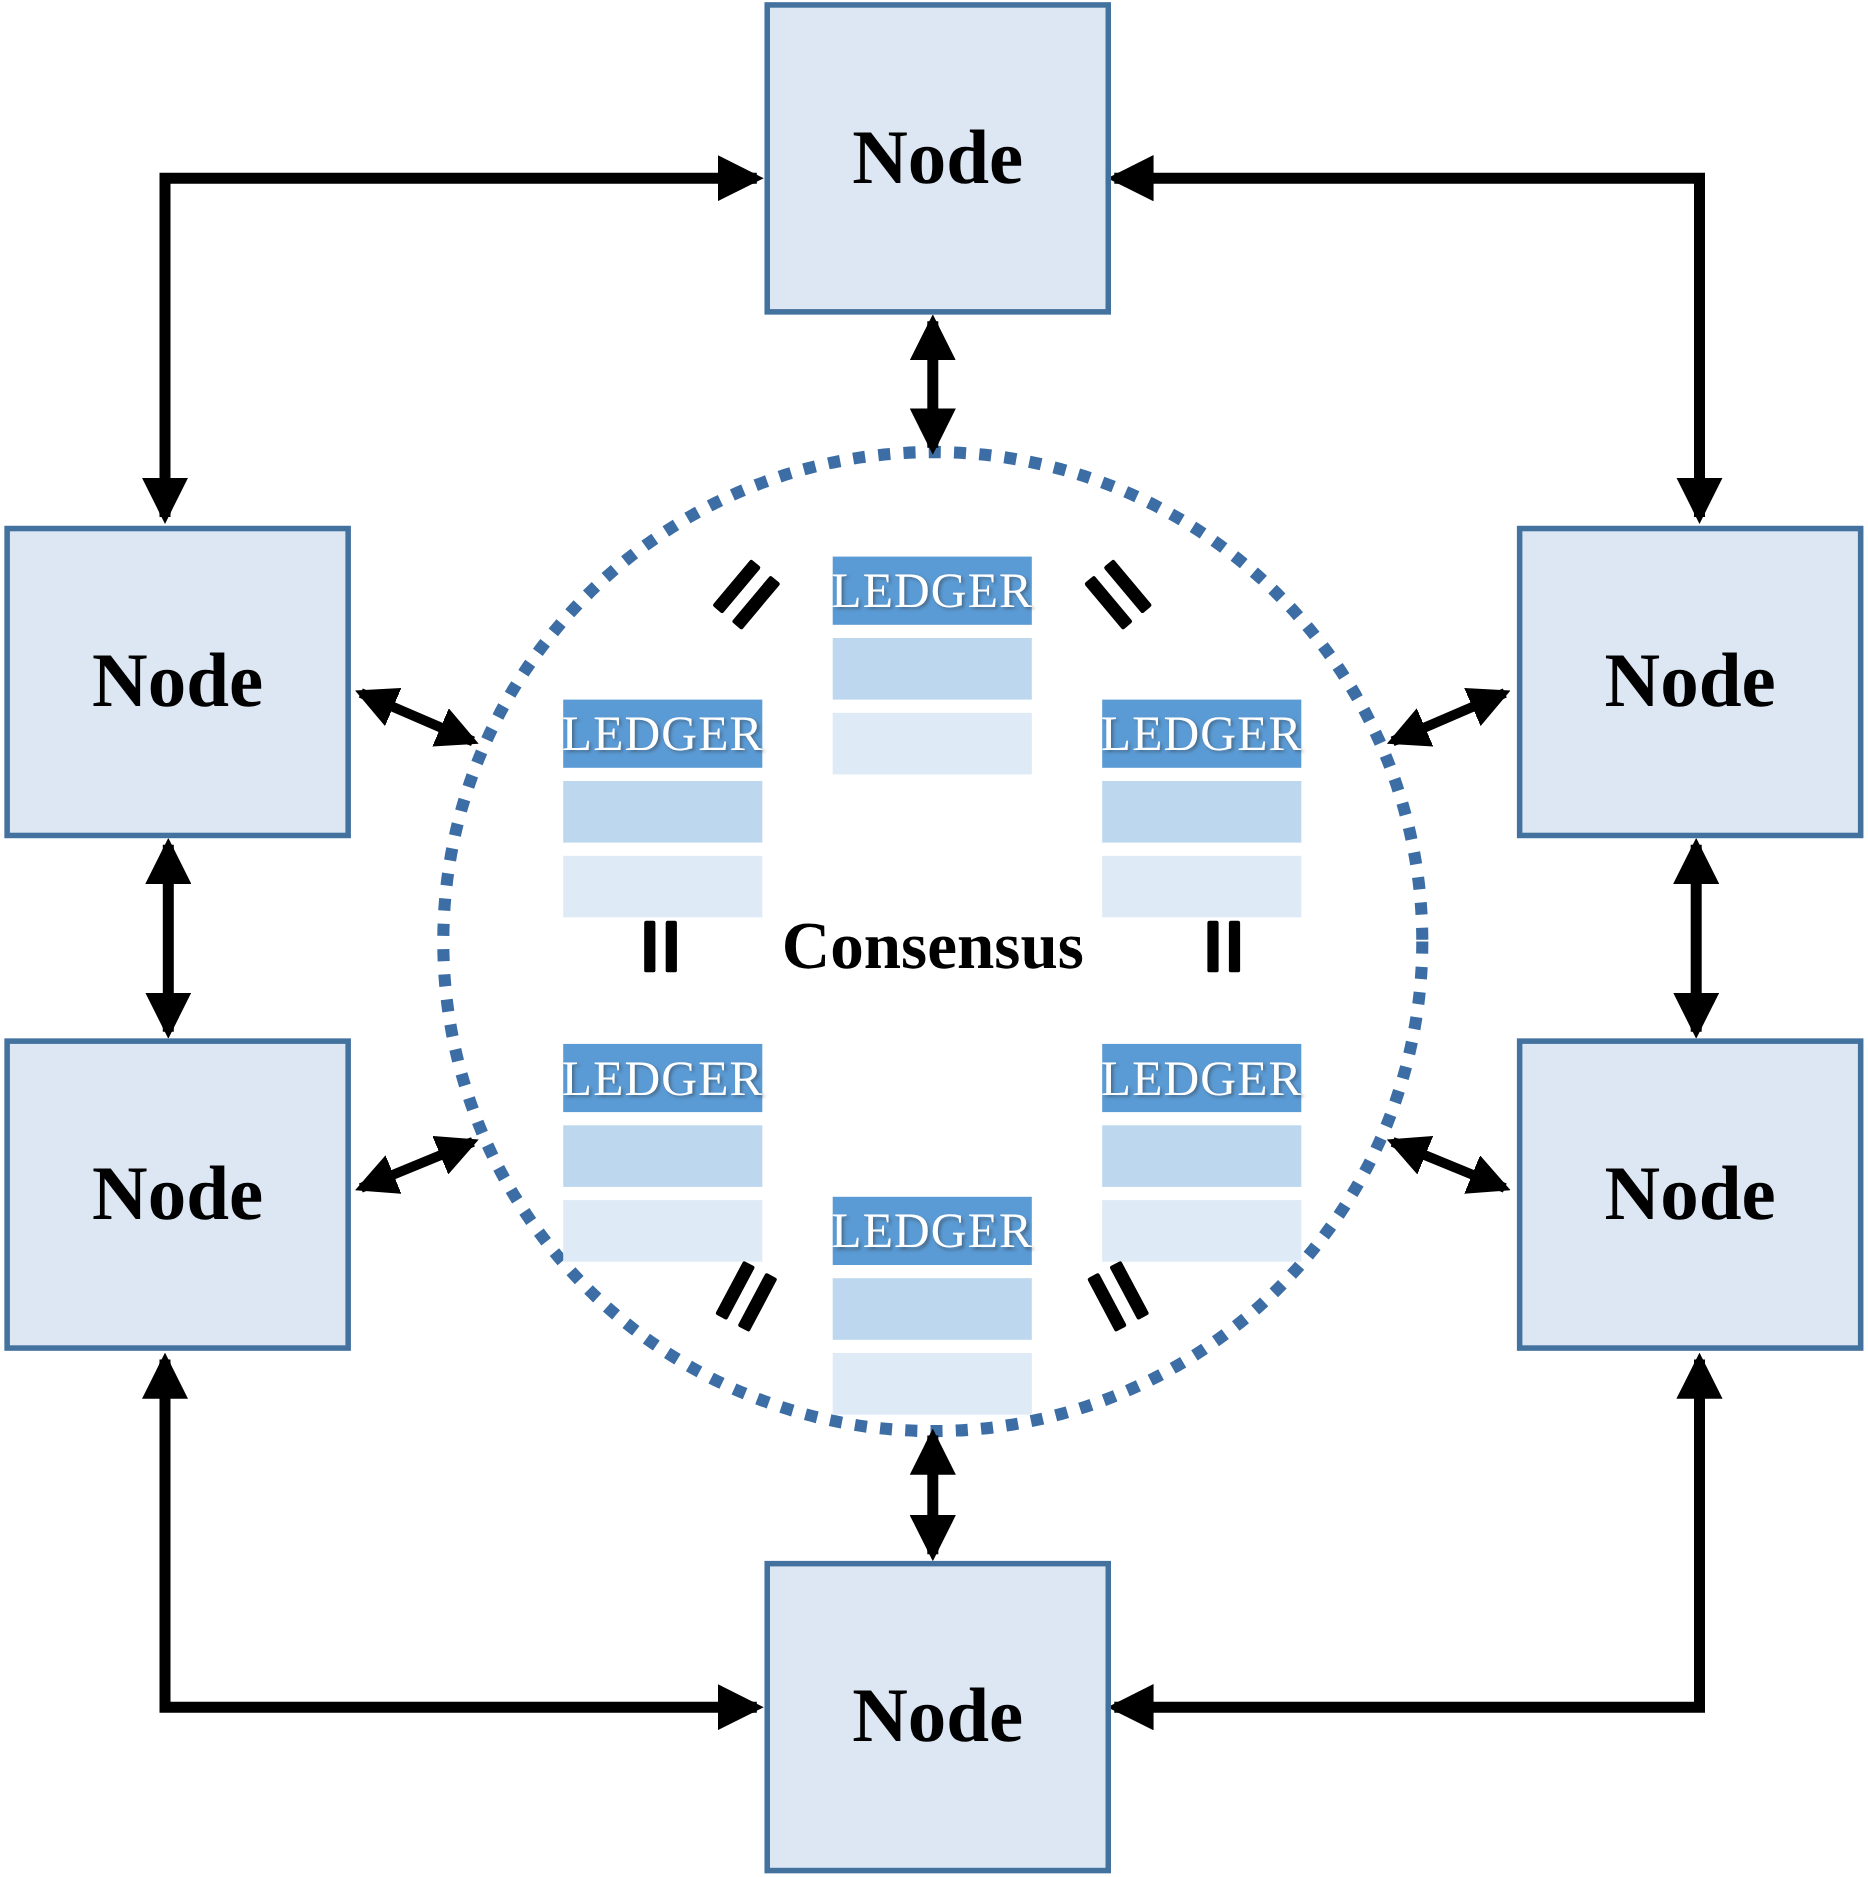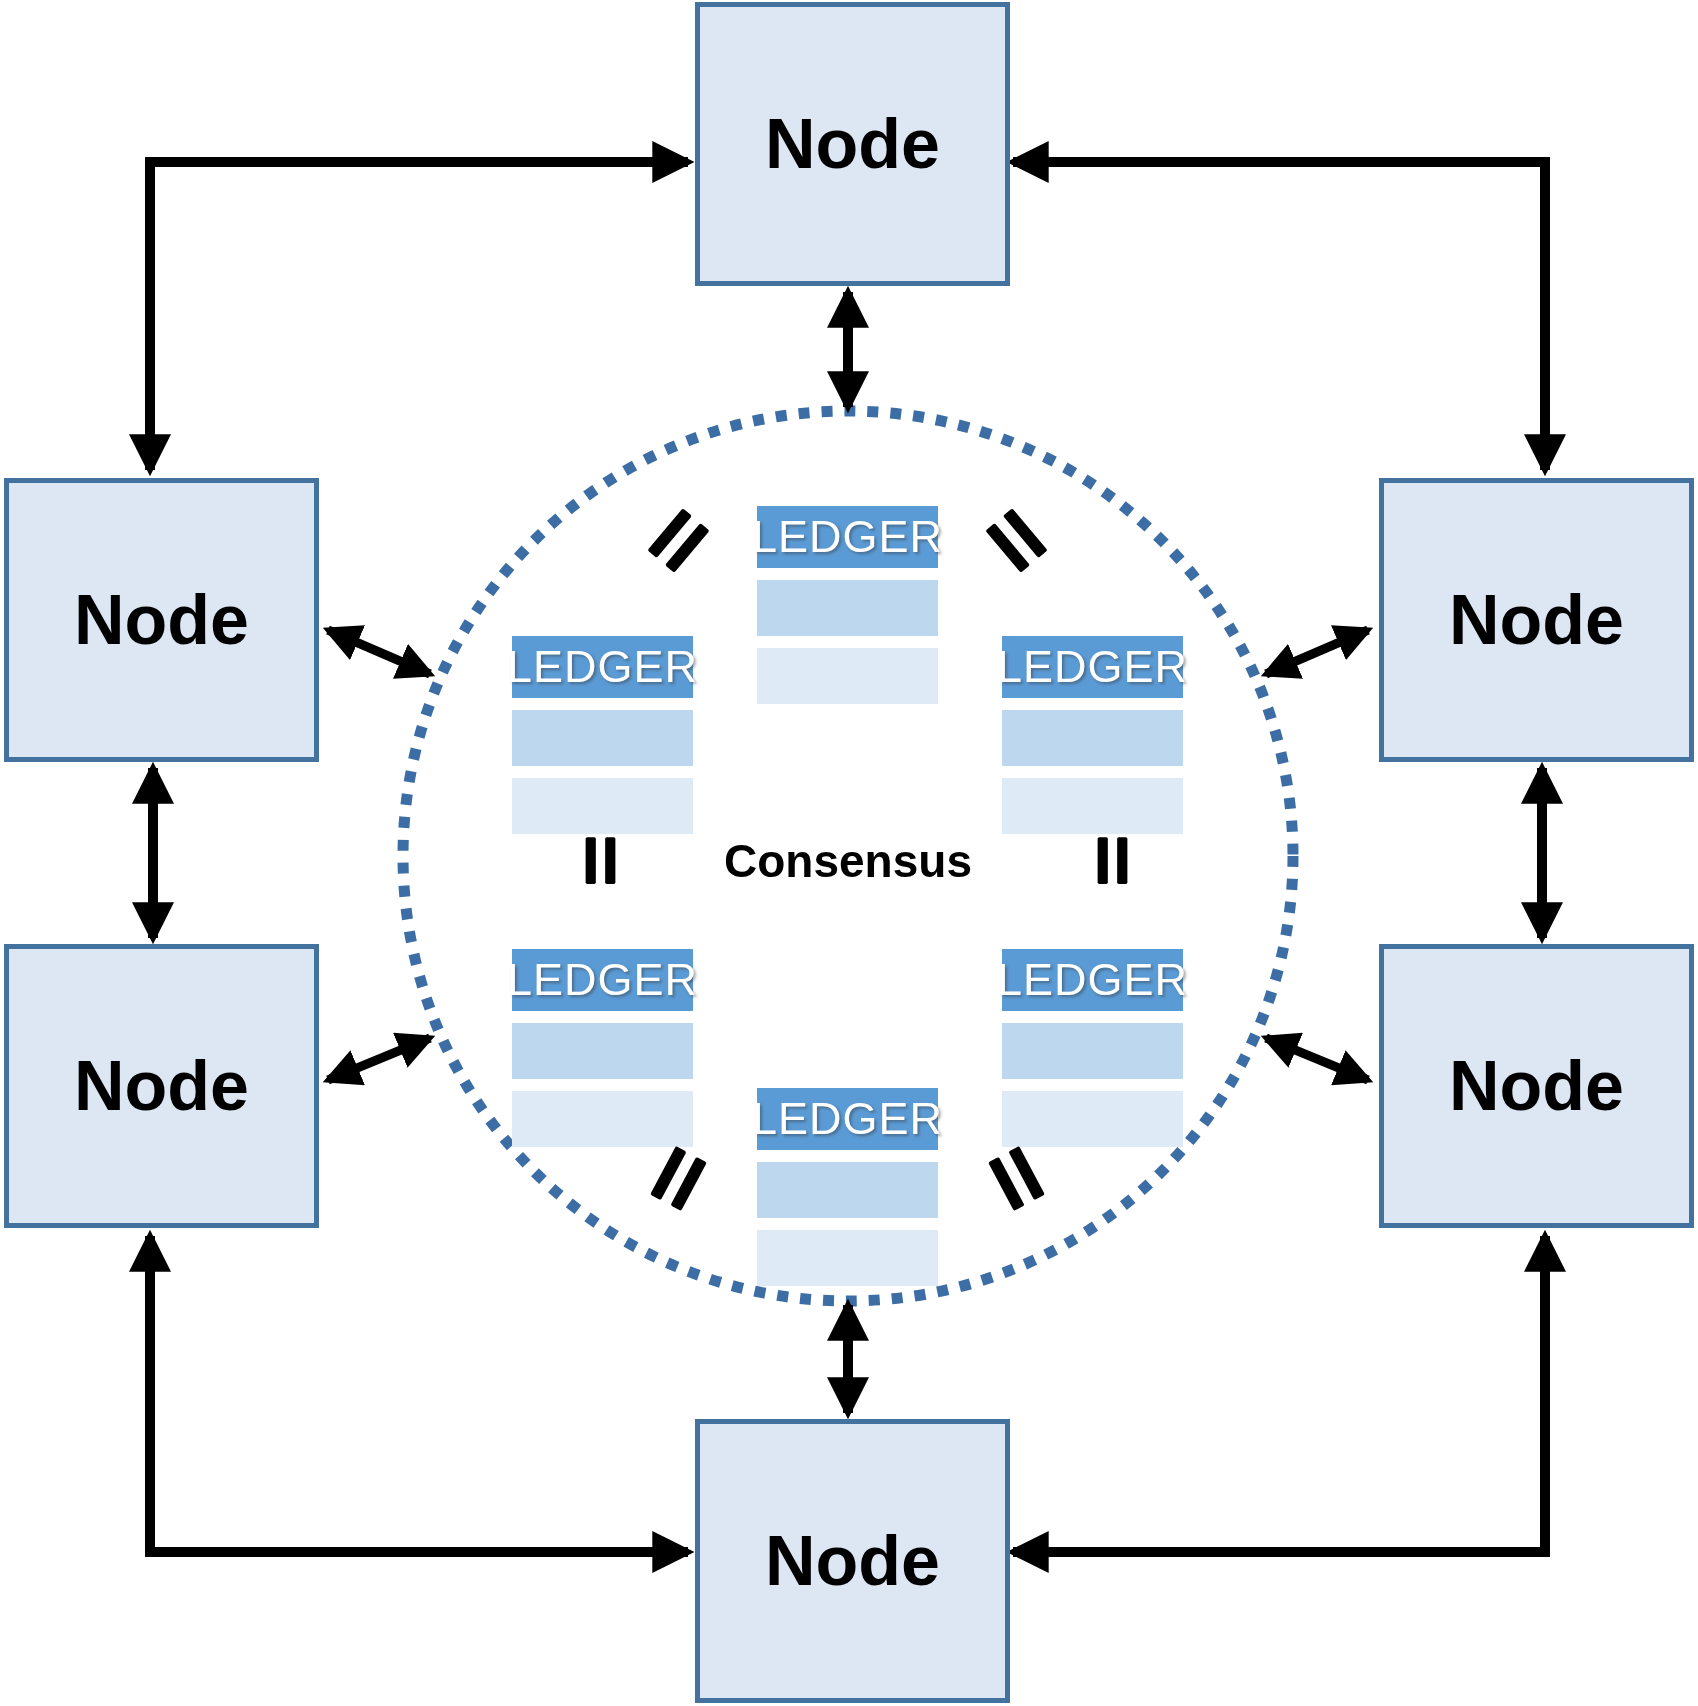--- a/index.html
+++ b/index.html
@@ -11,21 +11,21 @@
     --ledger_row2:#deeaf6;
     --ledger_text:#ffffff;
     --label_text:#000000;
     --arrow:#000000;
   }
   html,body{margin:0;padding:0;background:#ffffff;}
   .canvas{
     position:relative;
     width:1698px;height:1706px;
     background:#ffffff;
-    font-family:Liberation Sans, sans-serif;
+    font-family:Liberation Serif, serif;
     overflow:hidden;
   }
   svg.layer{position:absolute;left:0;top:0;width:1698px;height:1706px;}
   .connector{stroke:var(--arrow);stroke-width:10;fill:none;}
   .connector.diag{stroke-width:9;}
   .circle-dotted{stroke:var(--circle_dots);stroke-width:11;fill:none;}
   .node{
     position:absolute;width:315px;height:284px;
     background:var(--node_fill);
     border:5px solid var(--node_border);
@@ -63,21 +63,21 @@
   }
   .equals .bar{height:12px;background:var(--arrow);border-radius:2px;}
   .eq-ul{left:651px;top:523px;transform:rotate(-50deg);}
   .eq-ur{left:989px;top:523px;transform:rotate(50deg);}
   .eq-ml{left:573px;top:843px;transform:rotate(90deg) scale(.85);}
   .eq-mr{left:1085px;top:843px;transform:rotate(90deg) scale(.85);}
   .eq-ll{left:651px;top:1161px;transform:rotate(-62deg);}
   .eq-lr{left:989px;top:1161px;transform:rotate(62deg);}
   .consensus{
     position:absolute;left:598px;top:818px;width:500px;
-    text-align:center;font-size:46px;line-height:86px;
+    text-align:center;font-size:61px;line-height:86px;
     font-weight:bold;color:var(--label_text);
   }
 </style>
 </head>
 <body>
 
 <div class="canvas">
 
   <svg class="layer" viewBox="0 0 1698 1706">
     <defs>

